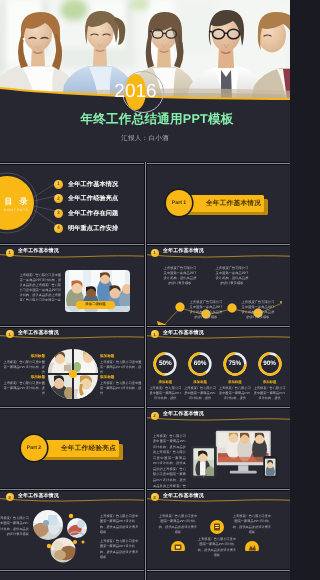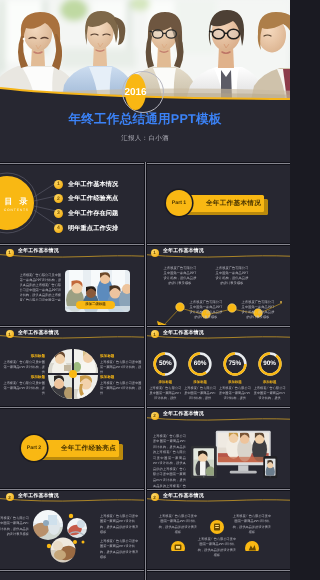--- a/index.html
+++ b/index.html
@@ -3,22 +3,22 @@
 <meta charset="utf-8">
 <style>
   html,body{margin:0;padding:0;background:#1a1a22;}
   body{width:290px;height:580px;font-family:"Liberation Sans","DejaVu Sans",sans-serif;overflow:hidden;-webkit-font-smoothing:antialiased;text-rendering:geometricPrecision;}
   .page{position:relative;width:290px;height:580px;background:#272731;}
 
   
   .cover{position:relative;width:290px;height:163px;overflow:hidden;background:#272731;}
   .cover-svg{position:absolute;left:0;top:0;}
   .cover-ring{position:absolute;left:122px;top:71px;width:42px;height:42px;border-radius:50%;border:1px solid #b7b7c1;box-sizing:border-box;z-index:2;}
-  .cover-badge{position:absolute;left:125px;top:74px;width:21px;height:36px;border-radius:50%;background:#f9b713;display:flex;align-items:center;justify-content:center;color:#fff;font-size:10px;letter-spacing:0px;z-index:3;font-weight:bold;}
-  .cover-title{position:absolute;left:0;top:111px;width:290px;text-align:center;color:#3b82f6;font-size:12.6px;font-weight:bold;letter-spacing:.2px;}
+  .cover-badge{position:absolute;left:125px;top:74px;width:21px;height:36px;border-radius:50%;background:#f9b713;display:flex;align-items:center;justify-content:center;color:#fff;font-size:19px;letter-spacing:0px;z-index:3;}
+  .cover-title{position:absolute;left:0;top:111px;width:290px;text-align:center;color:#86efac;font-size:12.6px;font-weight:bold;letter-spacing:.2px;padding-left:12px;}
   .cover-sub{position:absolute;left:0;top:134px;width:290px;text-align:center;color:#b0b0ba;font-size:6.5px;letter-spacing:.3px;}
 
   
   .grid{position:absolute;left:0;top:163px;width:290px;}
   .row{display:flex;width:290px;height:81.5px;}
   .tile{position:relative;width:145px;height:81.5px;background:#272731;overflow:hidden;box-sizing:border-box;}
   .gridline-h{position:absolute;left:0;width:290px;height:3px;z-index:20;pointer-events:none;
      background:linear-gradient(to bottom,#101018 0 1px,#86868f 1px 2px,#101018 2px 3px);}
   .gridline-v{position:absolute;top:0;width:3px;z-index:20;pointer-events:none;
      background:linear-gradient(to right,#101018 0 1px,#86868f 1px 2px,#101018 2px 3px);}

